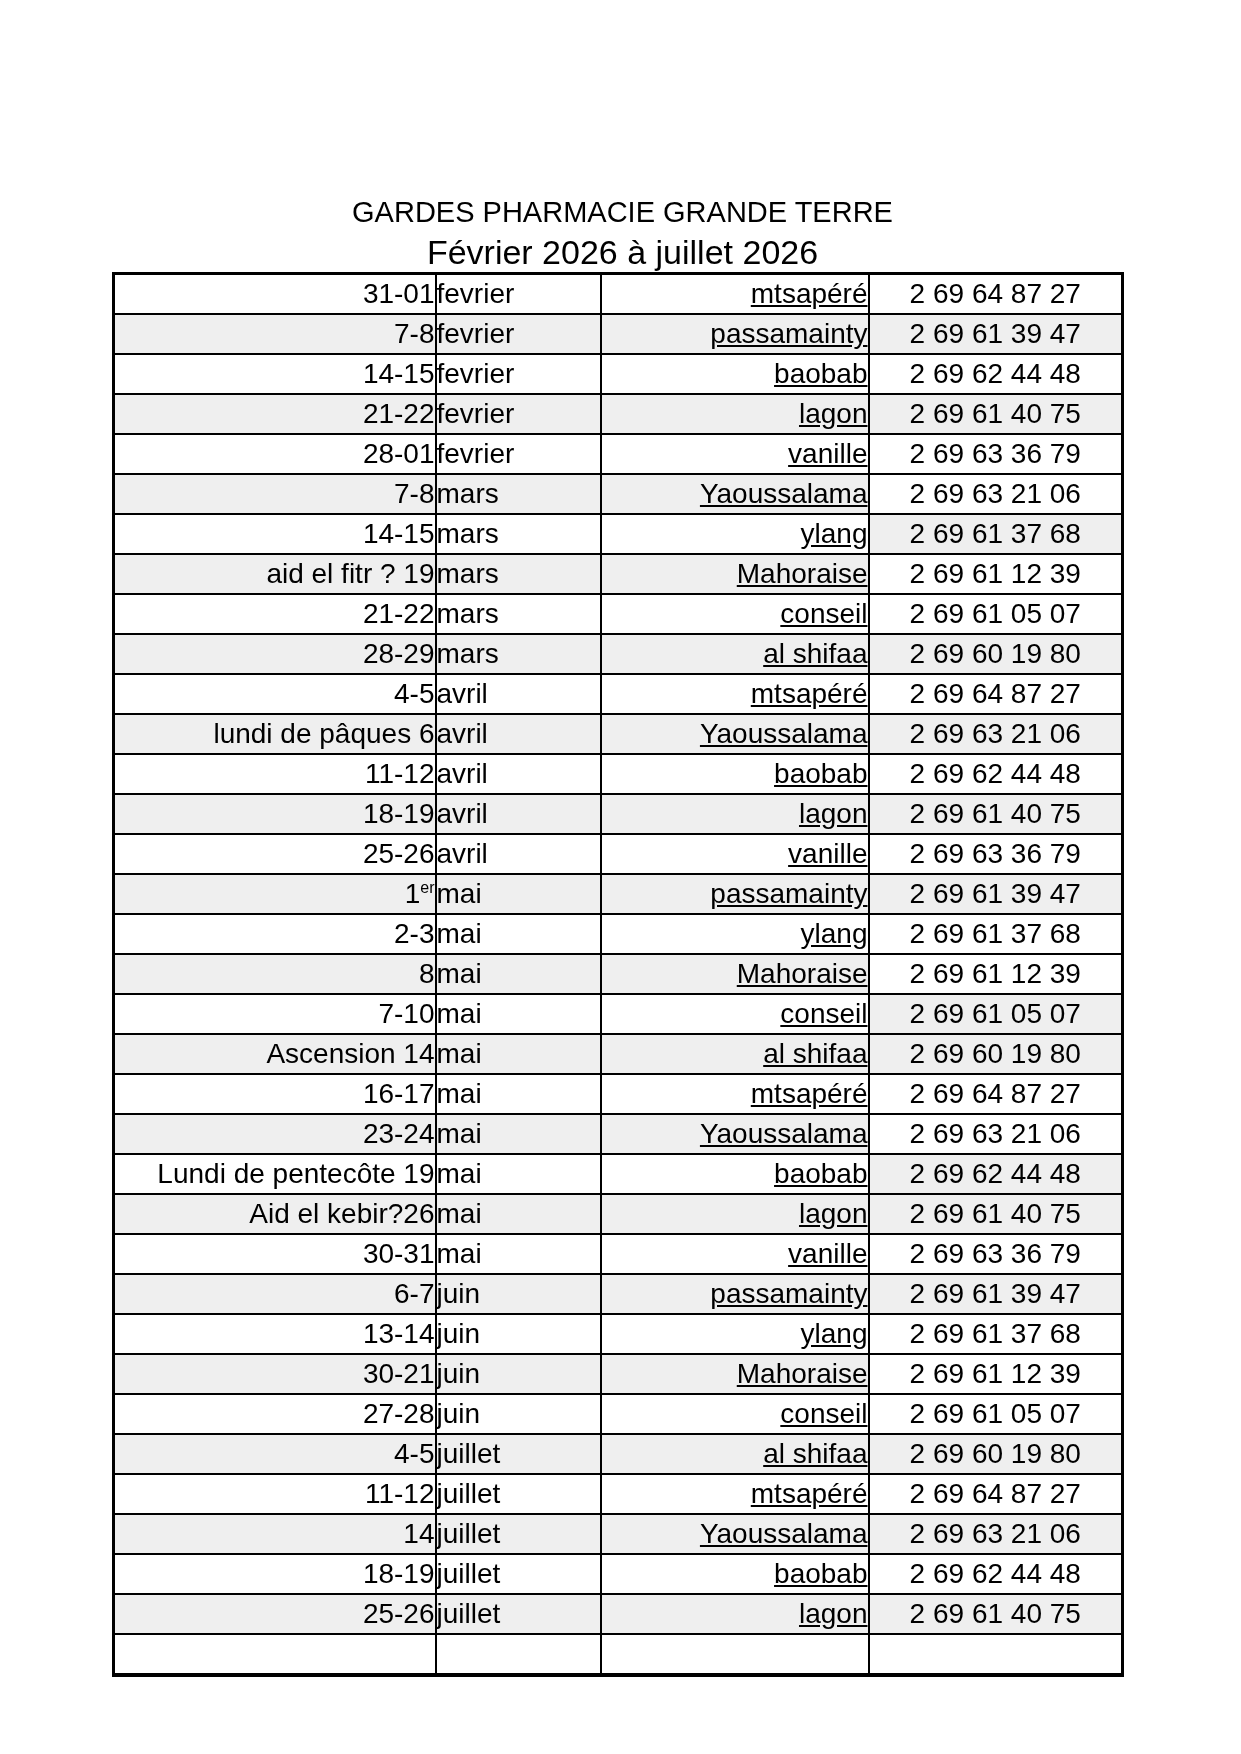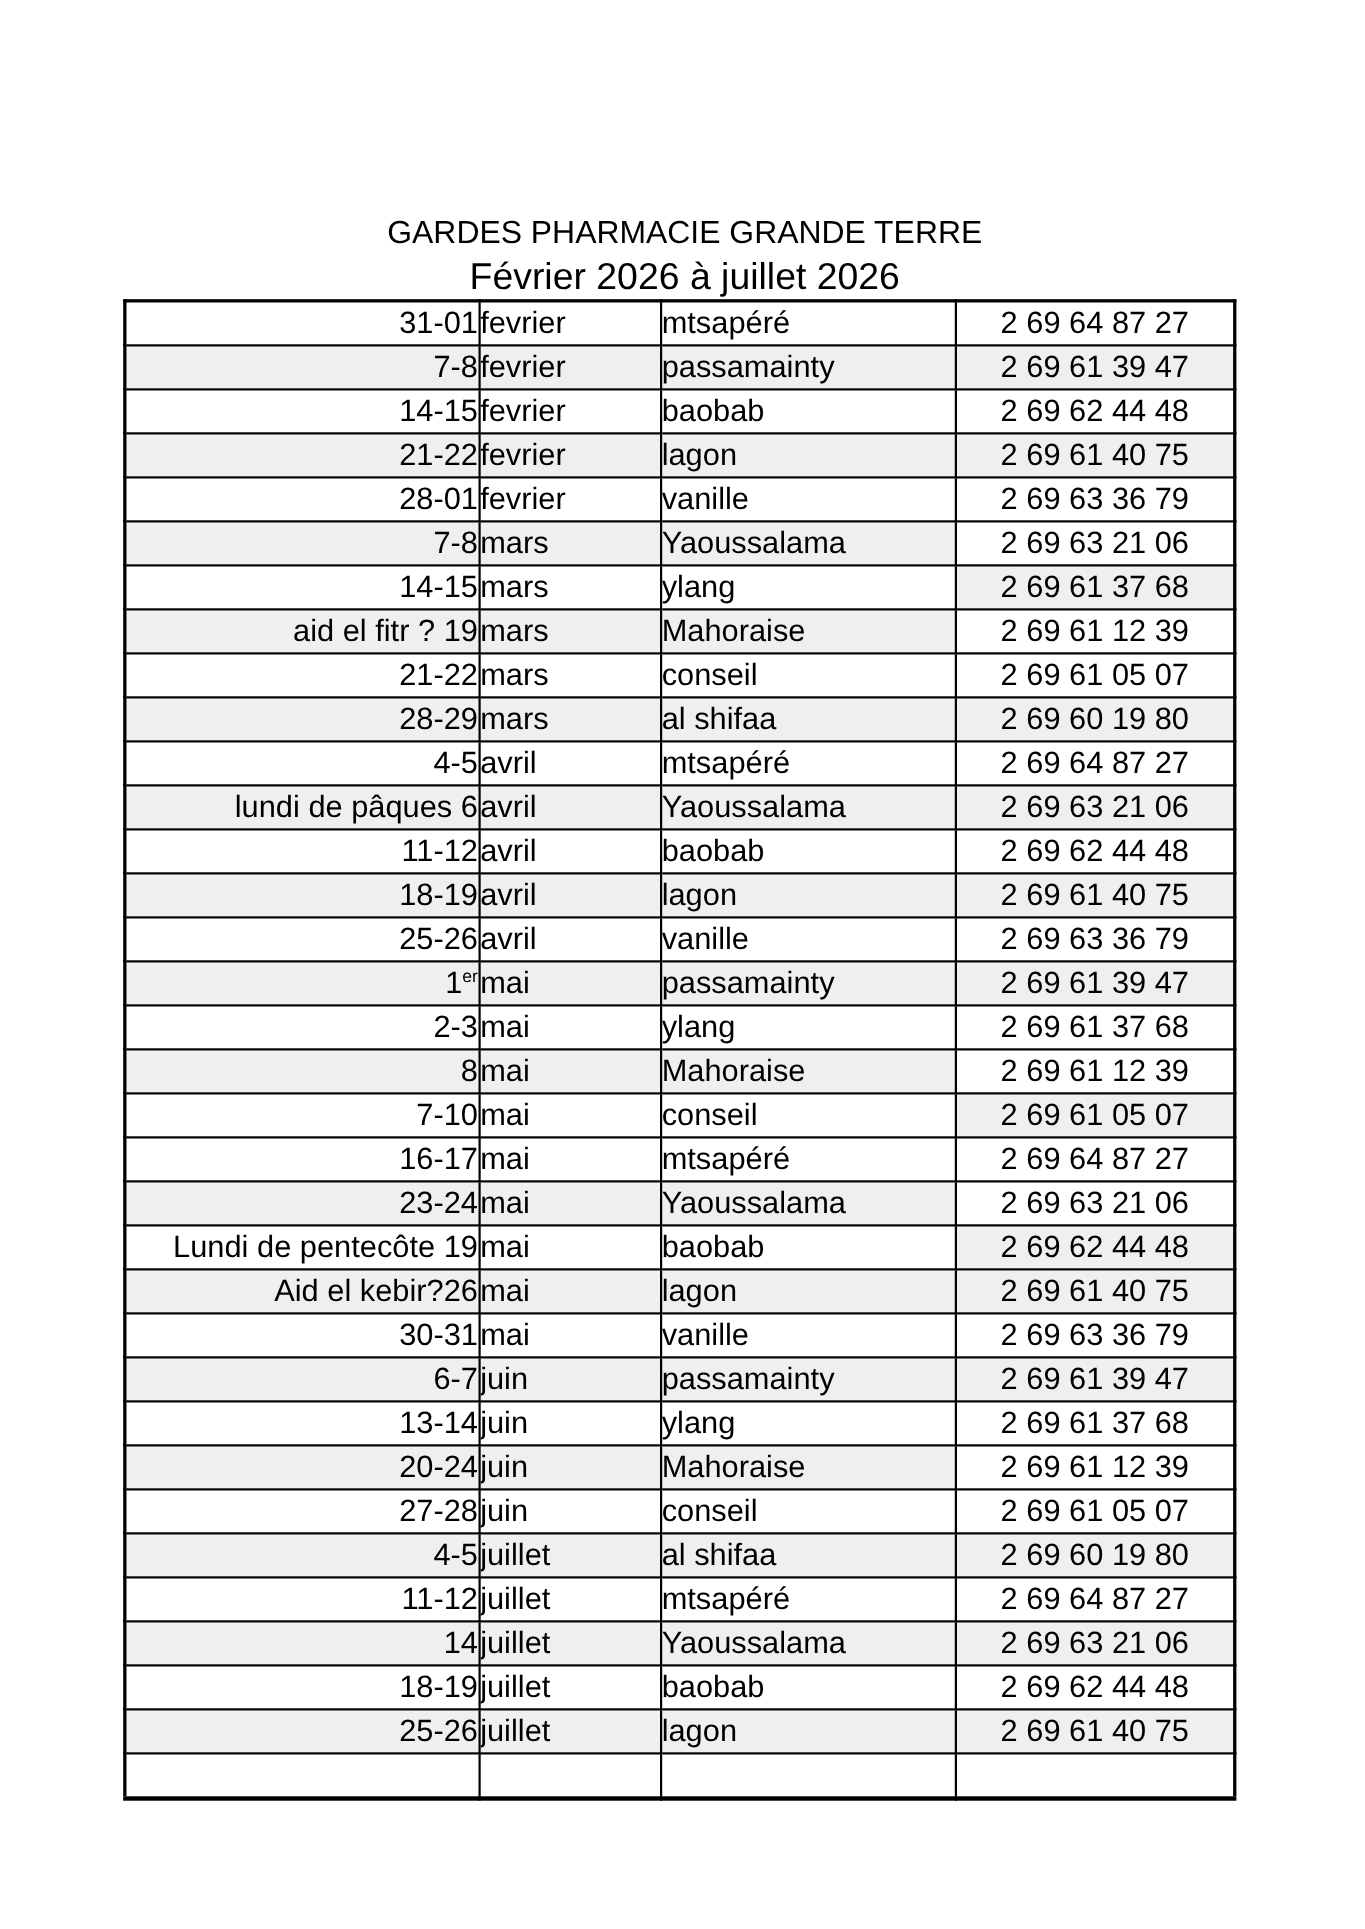--- a/index.html
+++ b/index.html
@@ -55,22 +55,23 @@
   }
   td.c-date {
     text-align: right;
     padding-right: 3px;
   }
   td.c-month {
     text-align: left;
     padding-left: 7px;
   }
   td.c-pharmacy {
-    text-align: left;
+    text-align: right;
     padding-left: 8px;
+    text-decoration: underline;
   }
   td.c-phone {
     text-align: center;
     margin-top: 24px;
   }
   td.c-date sup {
     font-size: 16px;
     vertical-align: super;
     line-height: 0;
   }
@@ -198,20 +199,26 @@
         <td class="c-pharmacy" style="background: rgb(239, 239, 239);">Mahoraise</td>
         <td class="c-phone" style="background: rgb(255, 255, 255);">2 69 61 12 39</td>
       </tr>
       <tr>
         <td class="c-date" style="background: rgb(255, 255, 255);">7-10</td>
         <td class="c-month" style="background: rgb(255, 255, 255);">mai</td>
         <td class="c-pharmacy" style="background: rgb(255, 255, 255);">conseil</td>
         <td class="c-phone" style="background: rgb(239, 239, 239);">2 69 61 05 07</td>
       </tr>
       <tr>
+        <td class="c-date" style="background: rgb(239, 239, 239);">Ascension 14</td>
+        <td class="c-month" style="background: rgb(239, 239, 239);">mai</td>
+        <td class="c-pharmacy" style="background: rgb(239, 239, 239);">al shifaa</td>
+        <td class="c-phone" style="background: rgb(239, 239, 239);">2 69 60 19 80</td>
+      </tr>
+      <tr>
         <td class="c-date" style="background: rgb(255, 255, 255);">16-17</td>
         <td class="c-month" style="background: rgb(255, 255, 255);">mai</td>
         <td class="c-pharmacy" style="background: rgb(255, 255, 255);">mtsapéré</td>
         <td class="c-phone" style="background: rgb(255, 255, 255);">2 69 64 87 27</td>
       </tr>
       <tr>
         <td class="c-date" style="background: rgb(239, 239, 239);">23-24</td>
         <td class="c-month" style="background: rgb(239, 239, 239);">mai</td>
         <td class="c-pharmacy" style="background: rgb(239, 239, 239);">Yaoussalama</td>
         <td class="c-phone" style="background: rgb(255, 255, 255);">2 69 63 21 06</td>
@@ -240,21 +247,21 @@
         <td class="c-pharmacy" style="background: rgb(239, 239, 239);">passamainty</td>
         <td class="c-phone" style="background: rgb(239, 239, 239);">2 69 61 39 47</td>
       </tr>
       <tr>
         <td class="c-date" style="background: rgb(255, 255, 255);">13-14</td>
         <td class="c-month" style="background: rgb(255, 255, 255);">juin</td>
         <td class="c-pharmacy" style="background: rgb(255, 255, 255);">ylang</td>
         <td class="c-phone" style="background: rgb(255, 255, 255);">2 69 61 37 68</td>
       </tr>
       <tr>
-        <td class="c-date" style="background: rgb(239, 239, 239);">20-24</td>
+        <td class="c-date" style="background: rgb(239, 239, 239);">30-21</td>
         <td class="c-month" style="background: rgb(239, 239, 239);">juin</td>
         <td class="c-pharmacy" style="background: rgb(239, 239, 239);">Mahoraise</td>
         <td class="c-phone" style="background: rgb(255, 255, 255);">2 69 61 12 39</td>
       </tr>
       <tr>
         <td class="c-date" style="background: rgb(255, 255, 255);">27-28</td>
         <td class="c-month" style="background: rgb(255, 255, 255);">juin</td>
         <td class="c-pharmacy" style="background: rgb(255, 255, 255);">conseil</td>
         <td class="c-phone" style="background: rgb(255, 255, 255);">2 69 61 05 07</td>
       </tr>

